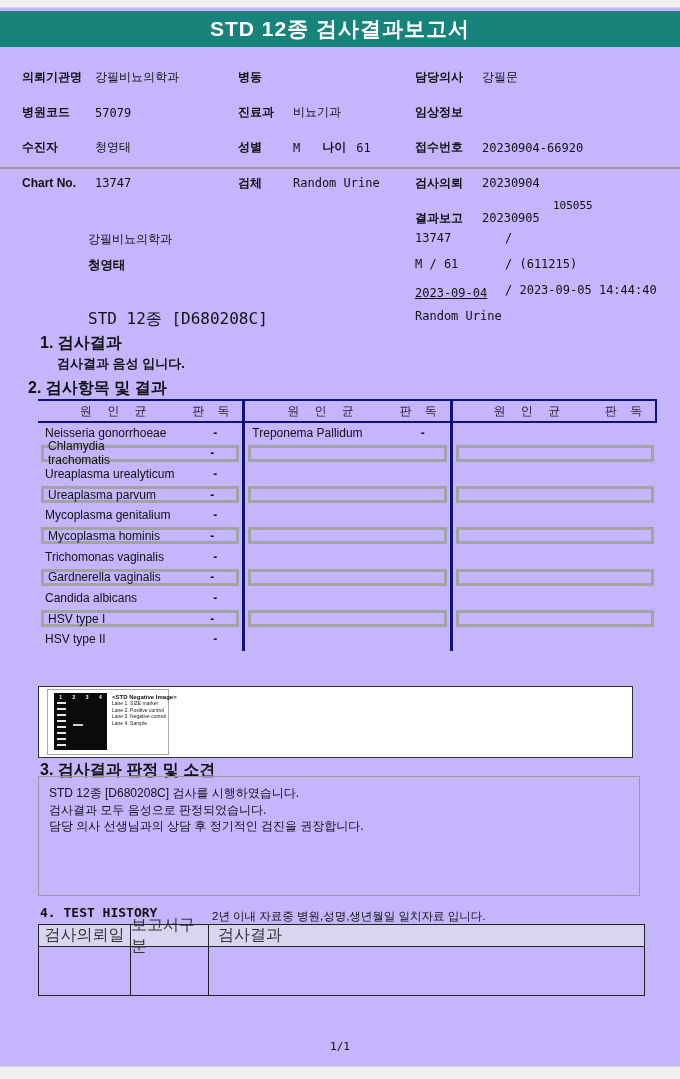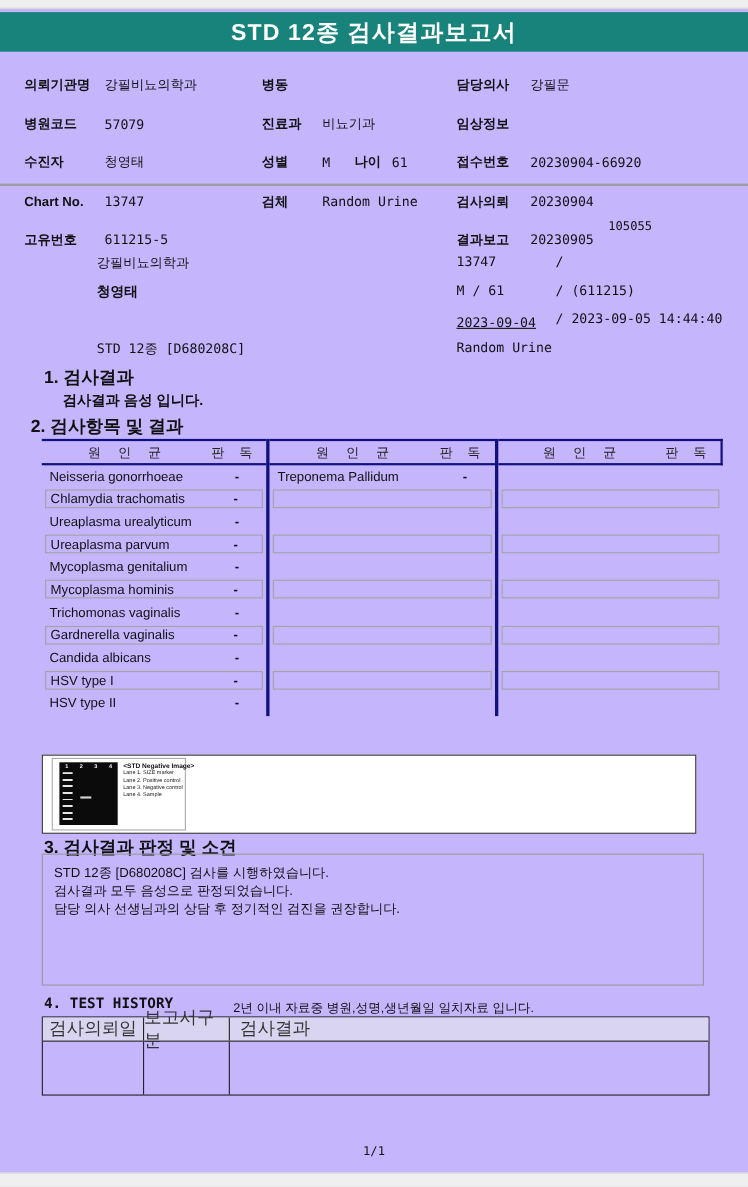--- a/index.html
+++ b/index.html
@@ -37,21 +37,21 @@
   .tgroup{flex:1;}
   .tsep{border-left:3px solid #11117d;}
   .ghead{height:20px;border-top:2px solid #11117d;border-bottom:2px solid #11117d;
          display:flex;align-items:center;font-size:12px;color:#222;}
   .tlast .ghead{border-right:2px solid #11117d;}
   .gh-name{flex:1;text-align:center;letter-spacing:6px;padding-left:10px;}
   .gh-read{width:58px;text-align:center;letter-spacing:5px;}
   .grow{height:19.7px;padding:0 3px;box-sizing:border-box;}
   .gcell{height:17px;margin-top:1px;display:flex;align-items:center;justify-content:space-between;
          padding:0 22px 0 4px;box-sizing:border-box;font-size:12px;}
-  .gcell.boxed{border:1px solid #a3a3a3;gap:44px;}
+  .gcell.boxed{border:3px solid #a3a3a3;gap:44px;}
   .gresult{font-weight:bold;}
 
   
   .gel-outer{position:absolute;left:38px;top:686px;width:593px;height:70px;border:1px solid #333;background:#fff;}
   .gel-panel{position:absolute;left:8px;top:2px;width:120px;height:64px;border:1px solid #aaa;background:#fff;}
   .gel-black{position:absolute;left:6px;top:3px;width:53px;height:57px;background:#0b0b0b;}
   .lane-nums{display:flex;justify-content:space-around;padding-top:1px;}
   .lane-nums span{color:#fff;font-size:5px;font-weight:bold;}
   .ladder{position:absolute;left:3px;top:9px;width:9px;height:45px;
           background:repeating-linear-gradient(to bottom,#e8e8e8 0 1.6px,transparent 1.6px 6px);}
@@ -102,24 +102,20 @@
         <span class="mono">57079</span>
       </div>
     <div class="irow">
         <span class="ilabel">수진자</span>
         <span>청영태</span>
       </div>
     <div class="irow">
         <span class="ilabel">Chart No.</span>
         <span class="mono">13747</span>
       </div>
-    <div class="irow">
-        <span class="ilabel">고유번호</span>
-        <span class="mono">611215-5</span>
-      </div>
   </div>
 
   <div class="info-col c2">
     <div class="irow">
         <span class="ilabel">병동</span>
         <span></span>
       </div>
     <div class="irow">
         <span class="ilabel">진료과</span>
         <span>비뇨기과</span>
@@ -167,21 +163,21 @@
   <span class="abs mono" style="left:415px;top:231px;font-size:12px;">13747</span>
   <span class="abs mono" style="left:505px;top:231px;font-size:12px;">/</span>
 
   <span class="abs b" style="left:88px;top:257px;font-size:12.5px;">청영태</span>
   <span class="abs mono" style="left:415px;top:257px;font-size:12px;">M / 61</span>
   <span class="abs mono" style="left:505px;top:257px;font-size:12px;">/ (611215)</span>
 
   <span class="abs mono" style="left:415px;top:286px;font-size:12px;text-decoration:underline;">2023-09-04</span>
   <span class="abs mono" style="left:505px;top:283px;font-size:12px;">/ 2023-09-05 14:44:40</span>
 
-  <span class="abs mono" style="left:88px;top:309px;font-size:12px;">STD 12종 [D680208C]</span>
+  <span class="abs mono" style="left:88px;top:309px;font-size:16px;">STD 12종 [D680208C]</span>
   <span class="abs mono" style="left:415px;top:309px;font-size:12px;">Random Urine</span>
 
   <span class="abs sec-h" style="left:40px;top:333px;">1. 검사결과</span>
   <span class="abs b" style="left:57px;top:355px;font-size:13px;">검사결과 음성 입니다.</span>
   <span class="abs sec-h" style="left:28px;top:378px;">2. 검사항목 및 결과</span>
 
   <div class="ptable">
       <div class="tgroup">
         <div class="ghead">
           <span class="gh-name">원 인 균</span>

